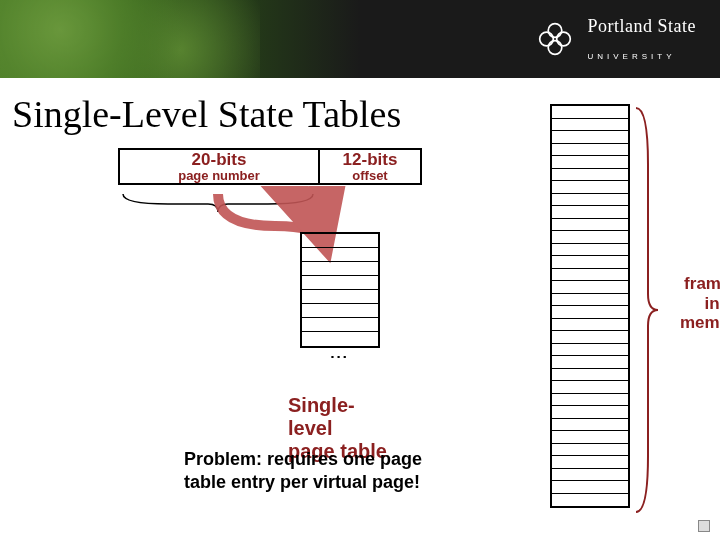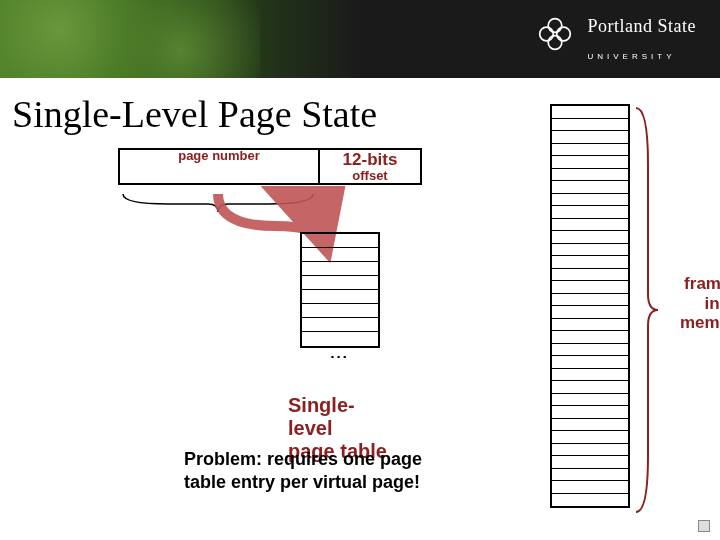--- a/index.html
+++ b/index.html
@@ -1,19 +1,19 @@
 <!DOCTYPE html>
 <html><head>
 <meta charset="utf-8">
 <style>
   *{box-sizing:border-box;margin:0;padding:0}
   body{width:720px;height:540px;background:#fff;font-family:"Trebuchet MS","Comic Sans MS",sans-serif;position:relative;overflow:hidden}
   .banner{height:78px;background:linear-gradient(90deg,#4a7a28 0%,#3a6b1e 12%,#2d5817 20%,#1a1a1a 50%,#1a1a1a 100%);position:relative;display:flex;align-items:center;justify-content:flex-end;padding-right:24px}
   .banner::before{content:"";position:absolute;left:0;top:0;width:260px;height:100%;background:radial-gradient(circle at 60px 30px,#7ba847 0%,#5a8a30 30%,transparent 60%),radial-gradient(circle at 180px 50px,#6b9a3a 0%,transparent 50%);opacity:.7}
-  .logo{display:flex;align-items:flex-start;gap:16px;z-index:1}
+  .logo{display:flex;align-items:center;gap:16px;z-index:1}
   .psu-mark{width:34px;height:34px}
   .psu-text{color:#fff;line-height:1}
   .psu-text .top{font-family:Georgia,serif;font-size:18px;letter-spacing:.5px}
   .psu-text .bot{font-size:8px;letter-spacing:4px;margin-top:18px}
   .title{font-family:Georgia,'Times New Roman',serif;font-size:38px;font-weight:400;color:#000;position:absolute;left:12px;top:92px}
   .va-box{position:absolute;border:2px solid #000;display:flex}
   .va-pn{width:200px;border-right:2px solid #000;text-align:center;padding:0 4px}
   .va-off{width:100px;text-align:center;padding:0 7px}
   .bits{font-size:17px;color:#8b2020;font-weight:bold}
   .lbl{font-size:13px;color:#8b2020;font-weight:bold;margin-top:-2px}
@@ -47,24 +47,25 @@
           <circle cx="20" cy="30" r="8"></circle>
       </g>
     </svg>
     <div class="psu-text">
       <div class="top">Portland State</div>
       <div class="bot">UNIVERSITY</div>
     </div>
   </div>
 </div>
 
-<div class="title">Single-Level Page State</div>
+<div class="title">Single-Level State Tables</div>
 
 <div class="va-box" style="left:118px;top:148px">
   <div class="va-pn">
+    <div class="bits">20-bits</div>
     <div class="lbl">page number</div>
   </div>
   <div class="va-off">
     <div class="bits">12-bits</div>
     <div class="lbl">offset</div>
   </div>
 </div>
 
 <svg style="position:absolute;left:118px;top:192px;width:200px;height:22px">
   <path d="M5 2 Q5 12 50 12 L90 12 Q100 12 100 20 Q100 12 110 12 L150 12 Q195 12 195 2" fill="none" stroke="#000" stroke-width="1.5"></path>

